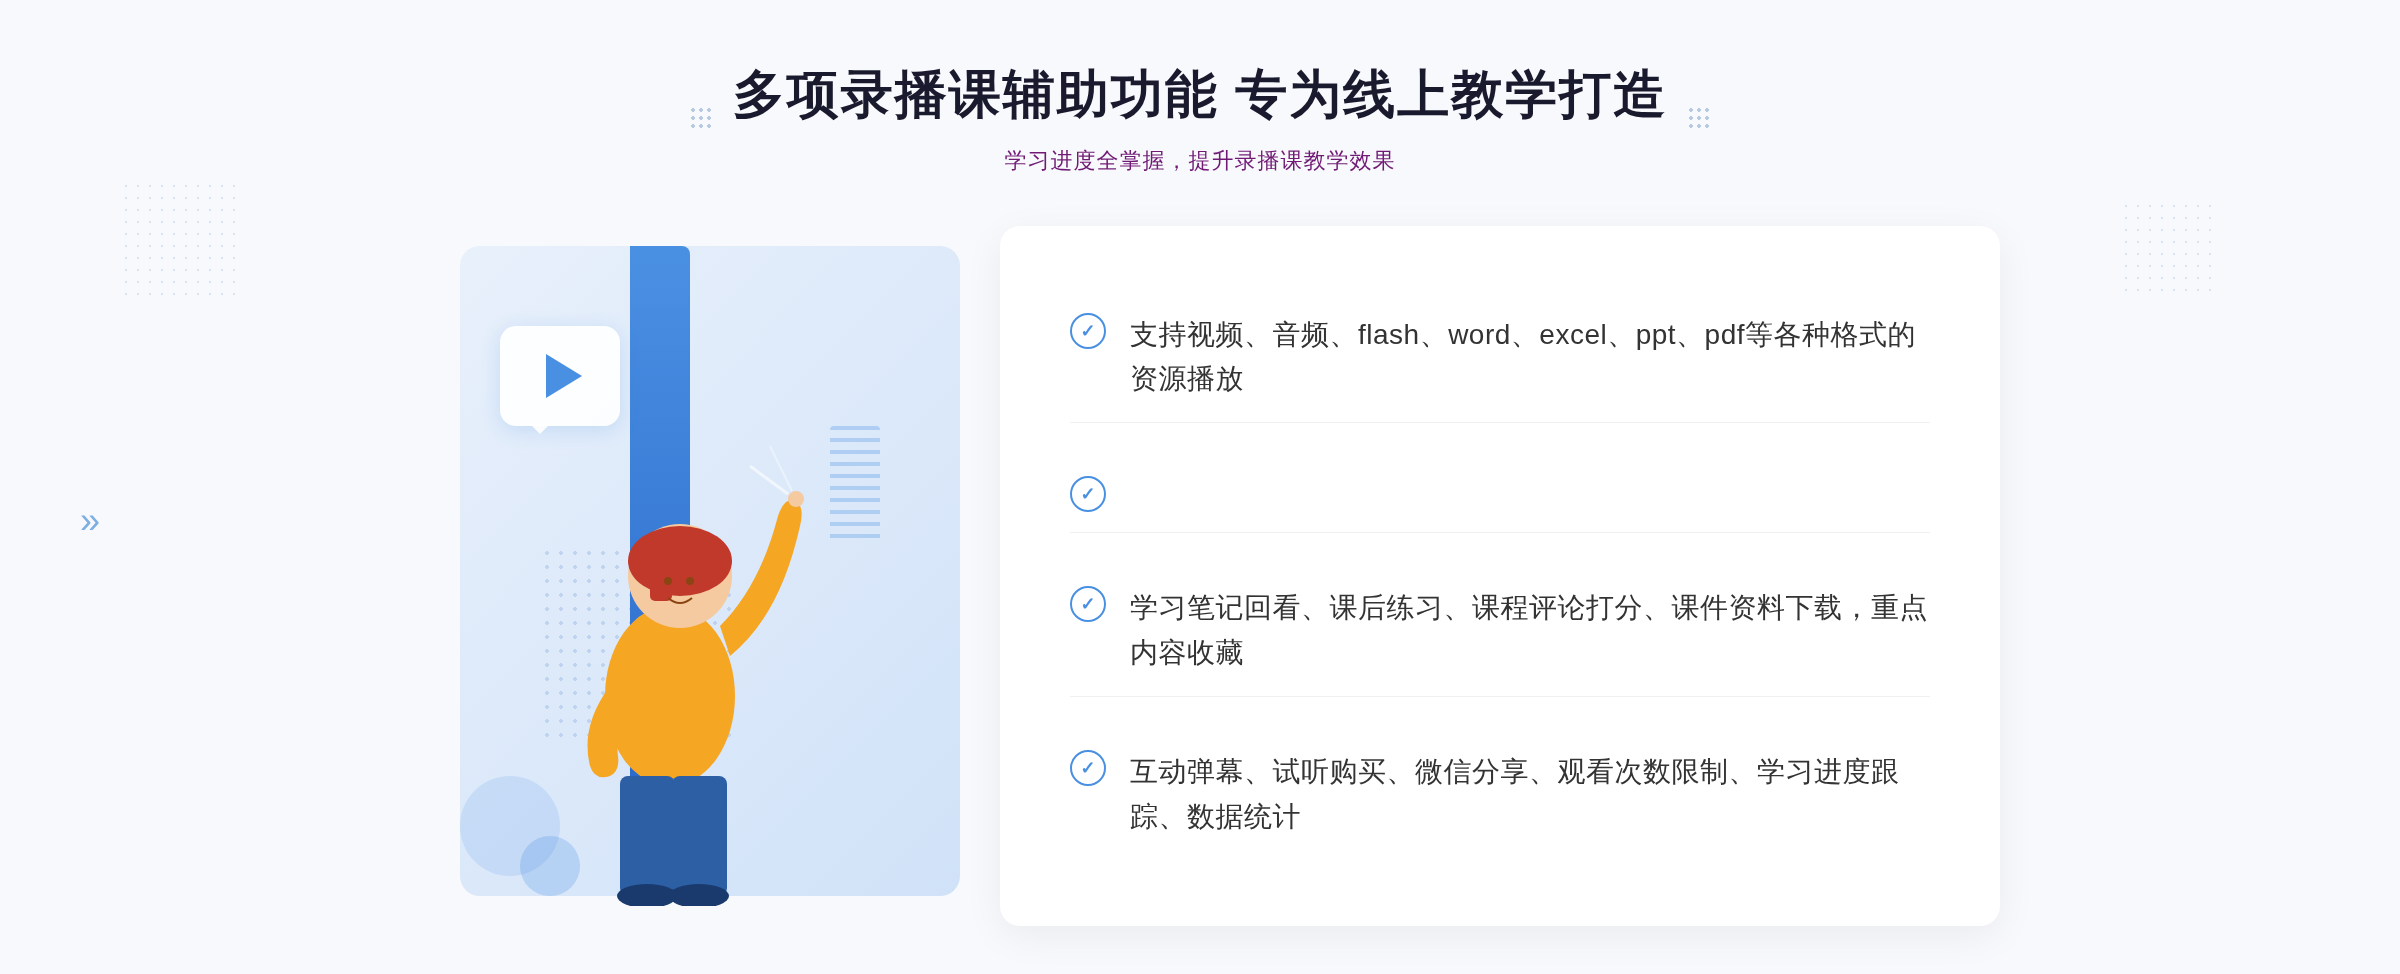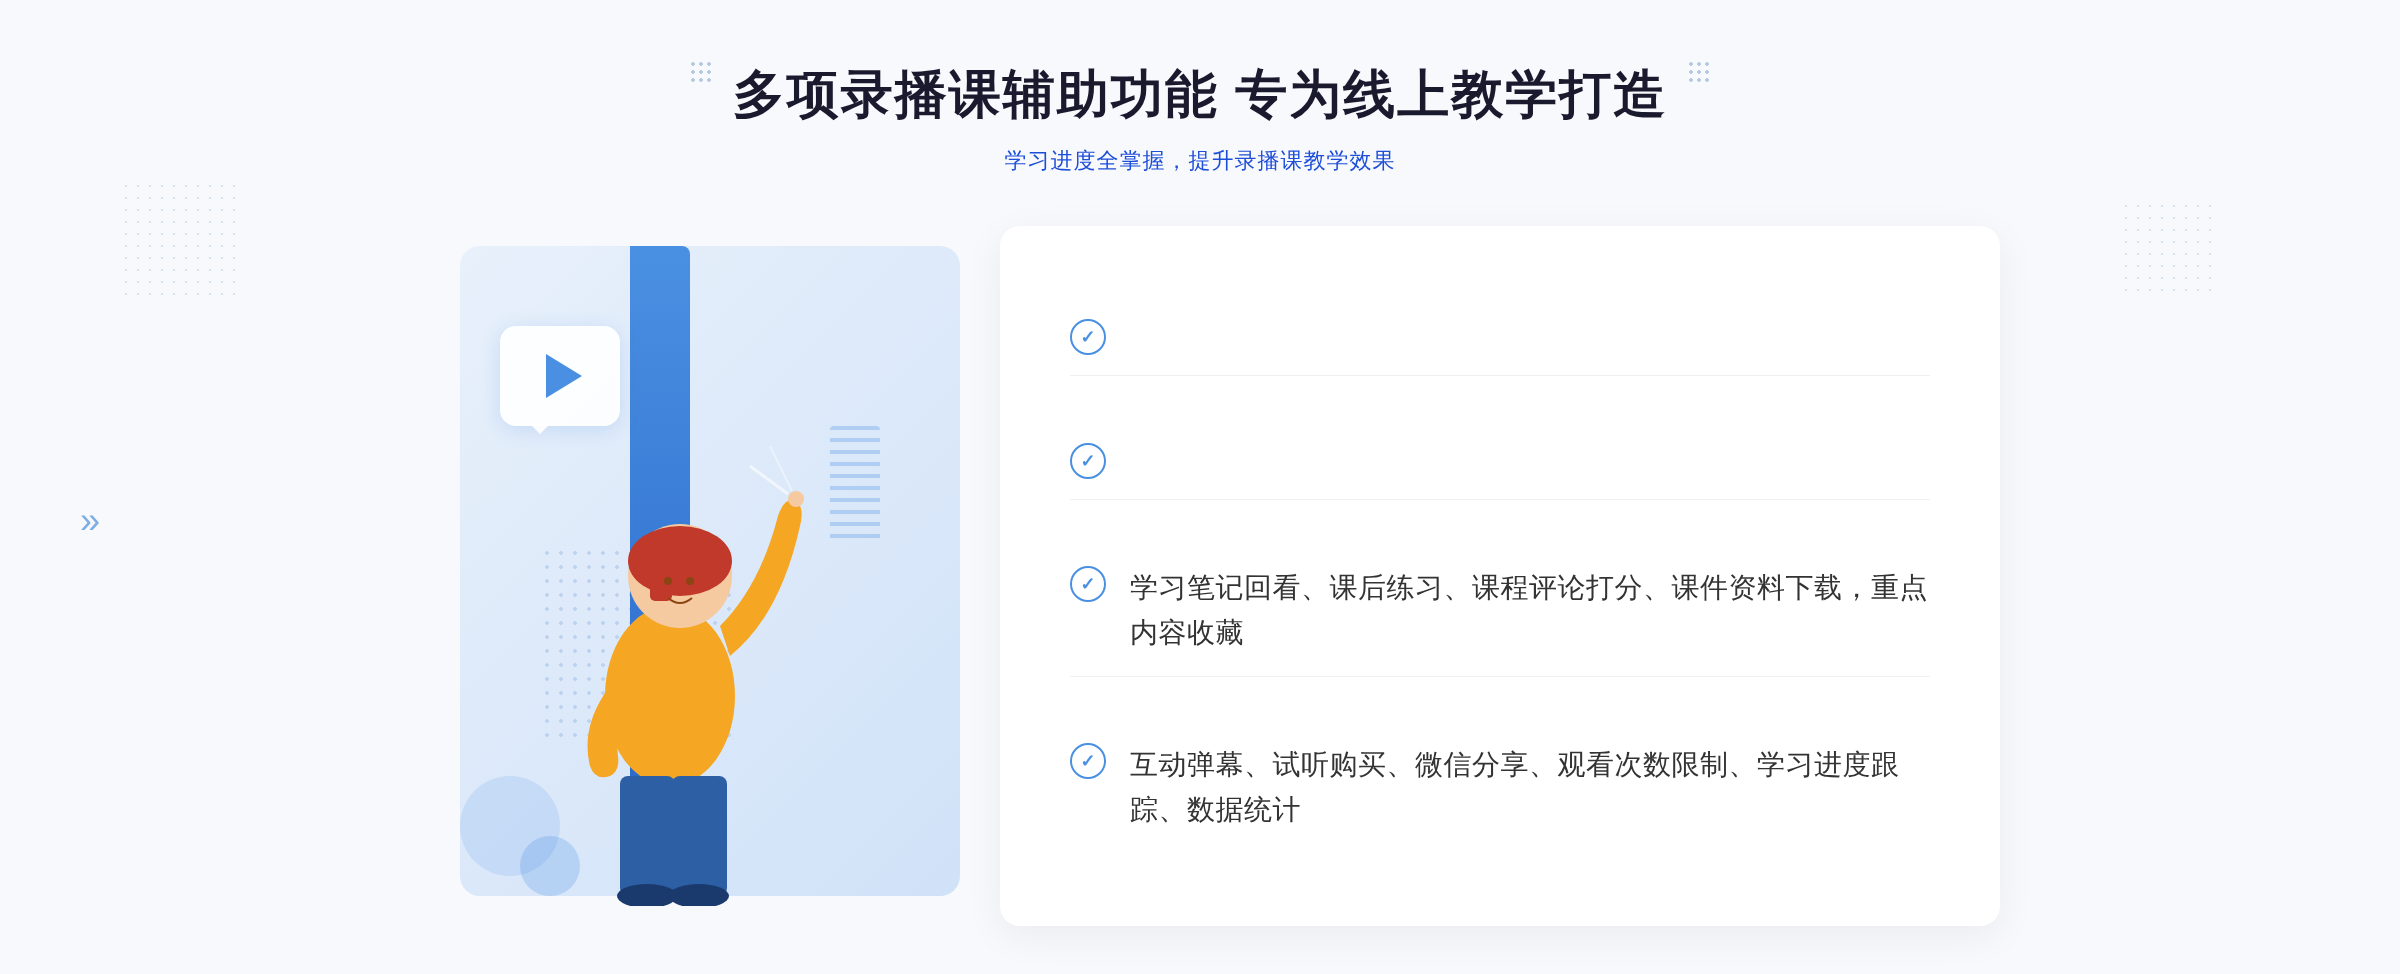--- a/index.html
+++ b/index.html
@@ -65,21 +65,21 @@
     }
 
     .header-section {
       text-align: center;
       margin-bottom: 50px;
       position: relative;
     }
 
     .header-title-row {
       display: flex;
-      align-items: flex-start;
+      align-items: flex-end;
       justify-content: center;
       gap: 20px;
       margin-bottom: 16px;
     }
 
     .dot-grid {
       width: 24px;
       height: 24px;
       background-image: radial-gradient(circle, #9bb5d8 2px, transparent 2px);
       background-size: 8px 8px;
@@ -88,21 +88,21 @@
 
     .header-title {
       font-size: 52px;
       font-weight: 700;
       color: #1a1a2e;
       letter-spacing: 2px;
     }
 
     .header-subtitle {
       font-size: 22px;
-      color: #1d4ed8;
+      color: #701a75;
       letter-spacing: 1px;
     }
 
     .main-content {
       display: flex;
       width: 1600px;
       gap: 0;
       position: relative;
     }
 
@@ -341,20 +341,21 @@
       <div class="circle-blue-large"></div>
       <div class="circle-blue-small"></div>
     </div>
 
     <div class="features-area">
 
       <div class="feature-item">
         <div class="check-circle">
           <span class="check-mark">✓</span>
         </div>
+        <span class="feature-text">支持视频、音频、flash、word、excel、ppt、pdf等各种格式的资源播放</span>
       </div>
 
       <div class="feature-item">
         <div class="check-circle">
           <span class="check-mark">✓</span>
         </div>
       </div>
 
       <div class="feature-item">
         <div class="check-circle">

